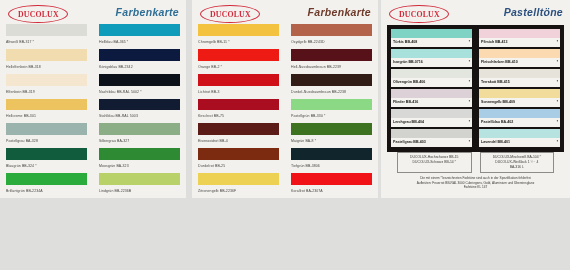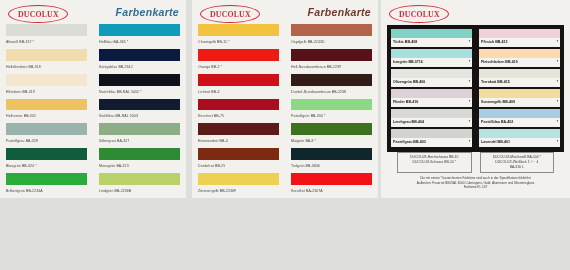--- a/index.html
+++ b/index.html
@@ -232,20 +232,21 @@
       </div>
     </div>
   </div>
 
   <div class="panel" id="panel-3">
     <div class="panel-inner">
       <div class="hdr">
         <div class="logo">
           <span class="logo-text">DUCOLUX</span>
         </div>
+        <div class="hdr-title">Pastelltöne</div>
       </div>
 
       <div class="dark-board">
         <div class="dark-grid">
           <div class="dcol" id="p3l">
               <div class="dcell">
                 <div class="dsw" style="background: rgb(127, 211, 196);"></div>
                 <div class="dcap">
                   <span>Türkis  BB-408</span>
                   <span class="star">*</span>

